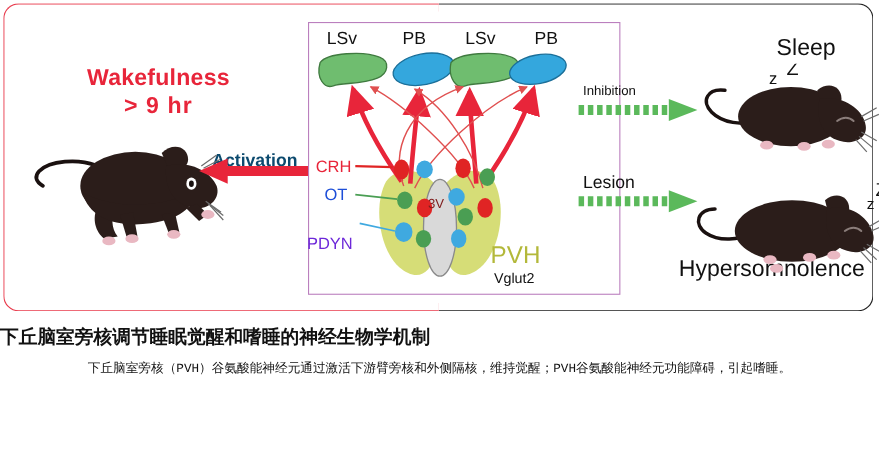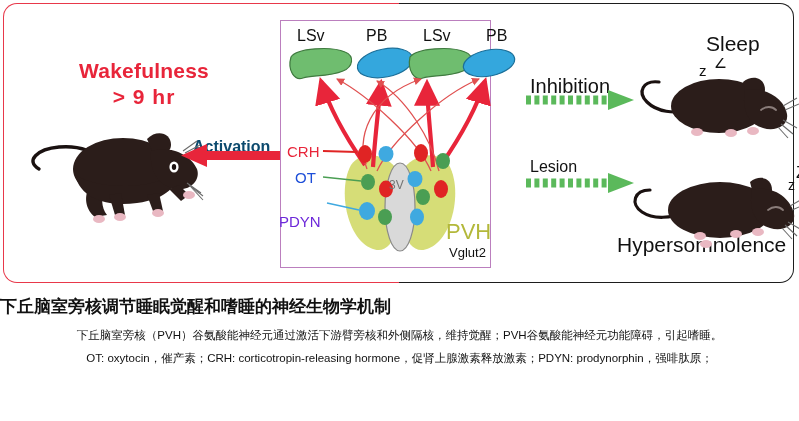--- a/index.html
+++ b/index.html
@@ -20,45 +20,45 @@
   #wakefulness-label{position:absolute;left:36px;top:56px;width:210px;text-align:center;
       color:#e8253a;font-size:21px;font-weight:600;letter-spacing:.2px;}
   #wakefulness-duration{position:absolute;left:36px;top:82px;width:210px;text-align:center;
       color:#e8253a;font-size:21px;font-weight:600;letter-spacing:1px;}
   #activation-label{position:absolute;left:190px;top:135px;color:#0c4a6e;
       font-size:16px;font-weight:700;}
 
   
   #sleep-label{position:absolute;left:660px;top:29px;font-size:21px;color:#111;margin-left:43px;}
   #hypersomnolence-label{position:absolute;left:614px;top:230px;font-size:21px;color:#111;}
-  #inhibition-label{position:absolute;left:527px;top:72px;font-size:20px;color:#111;}
+  #inhibition-label{position:absolute;left:527px;top:72px;font-size:12px;color:#111;}
   #lesion-label{position:absolute;left:527px;top:155px;font-size:16px;color:#111;}
 
   
-  #schematic-box{position:absolute;left:277px;top:17px;width:211px;height:248px;
+  #schematic-box{position:absolute;left:277px;top:17px;width:284px;height:248px;
       box-sizing:border-box;border:1.5px solid #bb7fbe;background:#fff;}
   .region-label{position:absolute;font-size:16px;color:#111;}
   #label-lsv-1{left:16px;top:6px;}
   #label-pb-1 {left:85px;top:6px;}
   #label-lsv-2{left:142px;top:6px;}
   #label-pb-2 {left:205px;top:6px;}
   #label-pvh{position:absolute;left:165px;top:198px;font-size:22px;color:#b3b83a;font-weight:500;}
   #label-vglut2{position:absolute;left:168px;top:224px;font-size:13px;color:#111;}
-  #label-3v{position:absolute;left:108px;top:157px;font-size:12px;color:#737373;}
+  #label-3v{position:absolute;left:108px;top:157px;font-size:12px;color:#7f1d1d;}
   .marker-label{position:absolute;font-size:15px;font-weight:500;}
   #label-crh {left:6px;top:122px;color:#e8253a;}
   #label-ot  {left:14px;top:148px;color:#1d4ed8;}
   #label-pdyn{left:-2px;top:192px;color:#6d28d9;}
 
   
   #caption-block{position:absolute;left:0;top:290px;width:799px;}
   #caption-title{font-size:17px;font-weight:bold;color:#111;
       line-height:22px;margin:0;padding-top:6px;}
   .caption-line{text-align:center;font-size:11.5px;color:#111;line-height:23px;margin:0;}
-  #caption-line-1{padding-top:6px;}
+  #caption-line-1{padding-top:6px;font-family:Liberation Mono, monospace;}
 </style>
 </head>
 <body>
 
 <div id="figure-panel">
 
   <div class="frame-half" id="frame-left"></div>
   <div class="frame-half" id="frame-right"></div>
 
   <div id="wakefulness-label">Wakefulness</div>
@@ -228,14 +228,13 @@
     <text x="160" y="42" font-family="Liberation Sans, sans-serif" font-size="14" fill="#111">z</text>
     <text x="168" y="30" font-family="Liberation Sans, sans-serif" font-size="17" fill="#111">Z</text>
     <text x="176" y="14" font-family="Liberation Sans, sans-serif" font-size="17" fill="#111">Z</text>
   </svg>
 
 </div>
 
 <div id="caption-block">
   <p id="caption-title">下丘脑室旁核调节睡眠觉醒和嗜睡的神经生物学机制</p>
   <p class="caption-line" id="caption-line-1">下丘脑室旁核（PVH）谷氨酸能神经元通过激活下游臂旁核和外侧隔核，维持觉醒；PVH谷氨酸能神经元功能障碍，引起嗜睡。</p>
-  <p class="caption-line" id="caption-line-2">OT: oxytocin，催产素；CRH: corticotropin-releasing hormone，促肾上腺激素释放激素；PDYN: prodynorphin，强啡肽原；</p>
 </div>
 
 </body></html>

